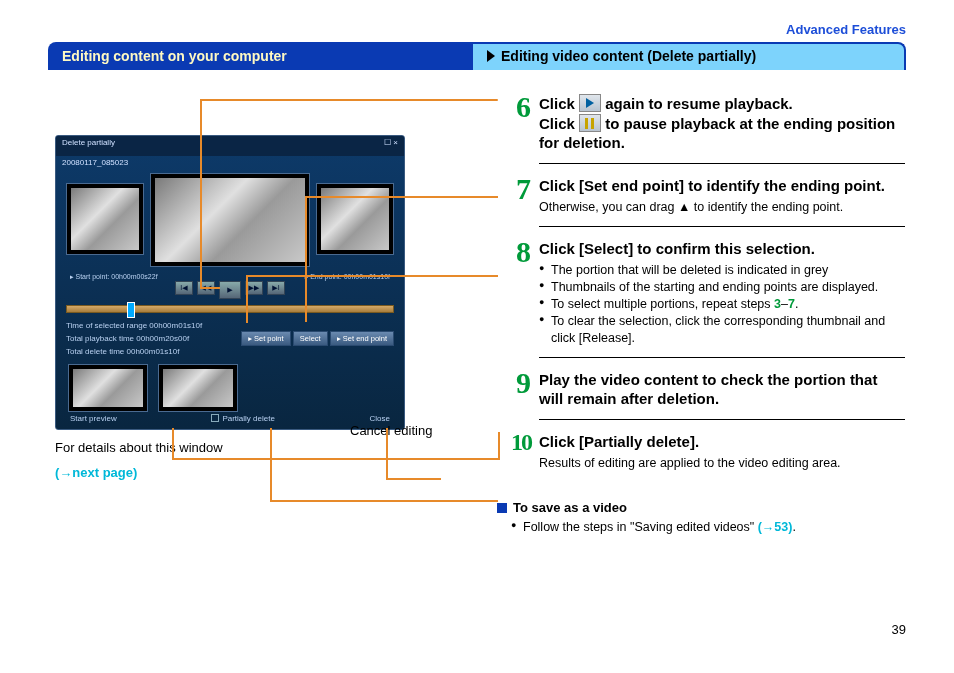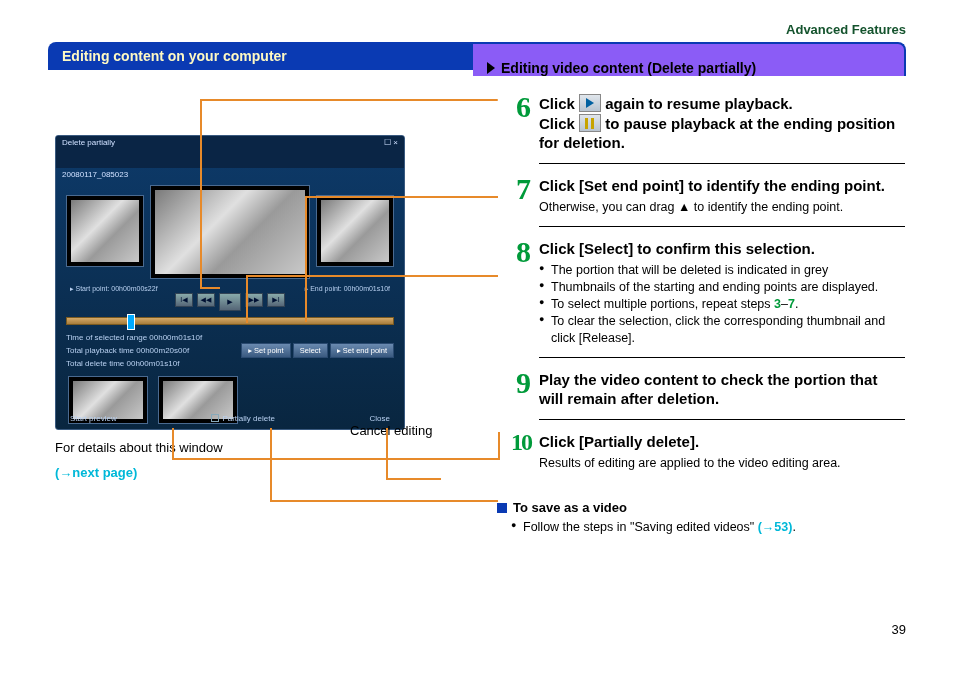--- a/index.html
+++ b/index.html
@@ -1,24 +1,24 @@
 <!DOCTYPE html>
 <html><head>
 <meta charset="utf-8">
 <style>
   * { box-sizing: border-box; margin: 0; padding: 0; }
   body { font-family: Arial, Helvetica, sans-serif; font-size: 13px; color: #000; width: 954px; height: 673px; background: #fff; position: relative; }
-  .page-header { position: absolute; top: 22px; right: 48px; color: #14532d; font-weight: bold; font-size: 13px; }
+  .page-header { position: absolute; top: 22px; right: 48px; color: #1d4ed8; font-weight: bold; font-size: 13px; }
   .title-bar { position: absolute; top: 42px; left: 48px; right: 48px; height: 28px; display: flex; }
   .title-left { background: #0a3ab3; color: #fef9c3; font-weight: bold; font-size: 14px; padding: 6px 14px; border-top-left-radius: 8px; flex: 0 0 425px; }
-  .title-right { background: #8b5cf6; color: #000; font-weight: bold; font-size: 14px; padding: 16px 14px; flex: 1; border-top: 2px solid #0a3ab3; border-right: 2px solid #0a3ab3; border-top-right-radius: 8px; }
+  .title-right { background: #7dd3fc; color: #000; font-weight: bold; font-size: 14px; padding: 4px 14px; flex: 1; border-top: 2px solid #0a3ab3; border-right: 2px solid #0a3ab3; border-top-right-radius: 8px; }
   .tri { display: inline-block; width: 0; height: 0; border-top: 6px solid transparent; border-bottom: 6px solid transparent; border-left: 8px solid #000; margin-right: 6px; vertical-align: -1px; }
   .left-col { position: absolute; top: 135px; left: 55px; width: 360px; }
   .app-window { width: 350px; height: 295px; background: linear-gradient(#0d3a6a,#092640); border: 1px solid #3a5a80; border-radius: 3px; position: relative; overflow: hidden; }
-  .app-titlebar { height: 32px; background: #0a2545; color: #cfe0ff; font-size: 8px; padding: 2px 6px; display:flex; justify-content:space-between; }
+  .app-titlebar { height: 20px; background: #0a2545; color: #cfe0ff; font-size: 8px; padding: 2px 6px; display:flex; justify-content:space-between; }
   .date-label { color:#cfe0ff; font-size:8px; padding:2px 6px; }
   .preview-row { display:flex; justify-content:space-between; padding:4px 10px; }
   .preview-main { width: 160px; height: 94px; background: #000; border:1px solid #4a6a90; display:flex; align-items:center; justify-content:center; position:relative; }
   .preview-side { width: 78px; height: 72px; background: #000; border:1px solid #4a6a90; margin-top:10px; position:relative; }
   .thumb-img { position:absolute; inset:4px; background: linear-gradient(135deg,#7a7a7a 0%, #e0e0e0 40%, #9a9a9a 60%, #c8c8c8 100%); }
   .tiny-text { color:#b8d0f0; font-size:7px; padding:2px 14px; display:flex; justify-content:space-between; }
   .controls { display:flex; justify-content:center; gap:4px; margin-top:-2px; }
   .ctrl-btn { width:18px; height:14px; background:linear-gradient(#8aa,#567); border:1px solid #345; display:flex; align-items:center; justify-content:center; font-size:7px; color:#013; }
   .play-big { width:22px; height:18px;}
   .timeline-area { margin:6px 10px; }

